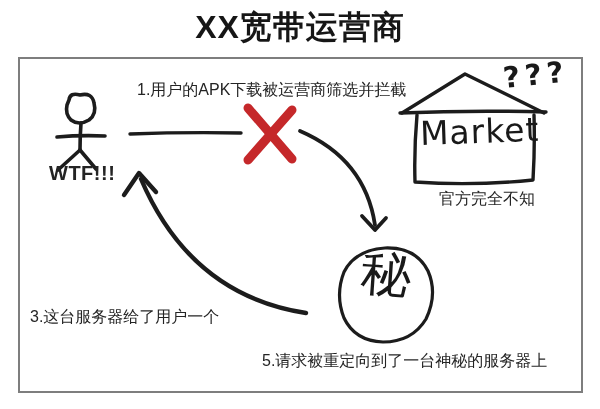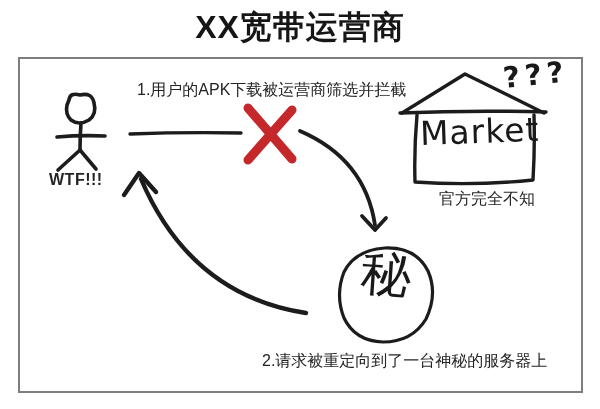--- a/index.html
+++ b/index.html
@@ -40,21 +40,21 @@
   .sketch-layer .red-stroke { stroke: var(--cross_red); }
 
   .label {
     position: absolute;
     color: #242424;
     font-size: 16px;
     white-space: nowrap;
     line-height: 22px;
   }
   .label-step1 { left: 117px; top: 20px; }
-  .label-wtf   { left: 29px;  top: 110px; font-weight: 700; font-size: 16px; letter-spacing: 0.5px; }
+  .label-wtf   { left: 29px;  top: 103px; font-weight: 700; font-size: 20px; letter-spacing: 0.5px; }
   .label-step3 { left: 10px;  top: 247px; }
   .label-step3 .line2 { padding-left: 8px; }
   .label-step2 { left: 242px; top: 291px; }
   .label-market-caption { left: 403px; top: 129px; width: 112px; text-align: right; }
 
   .handwrote { font-family: "DejaVu Sans", sans-serif; color: #191919; }
   .label-market {
     left: 400px; top: 62px; width: 116px;
     text-align: center;
     font-size: 33px;
@@ -125,18 +125,19 @@
 
     <div class="label handwrote label-qmarks">???</div>
 
     <div class="label handwrote label-market">Market</div>
 
     <div class="label label-market-caption">官方完全不知</div>
 
     <div class="label handwrote label-secret">秘</div>
 
     <div class="label label-step3">
+      <div class="line1">3.这台服务器给了用户一个</div>
     </div>
 
-    <div class="label label-step2">2.请求被重定向到了一台神秘的服务器上</div>
+    <div class="label label-step2">5.请求被重定向到了一台神秘的服务器上</div>
 
   </div>
 </div>
 
 </body></html>

